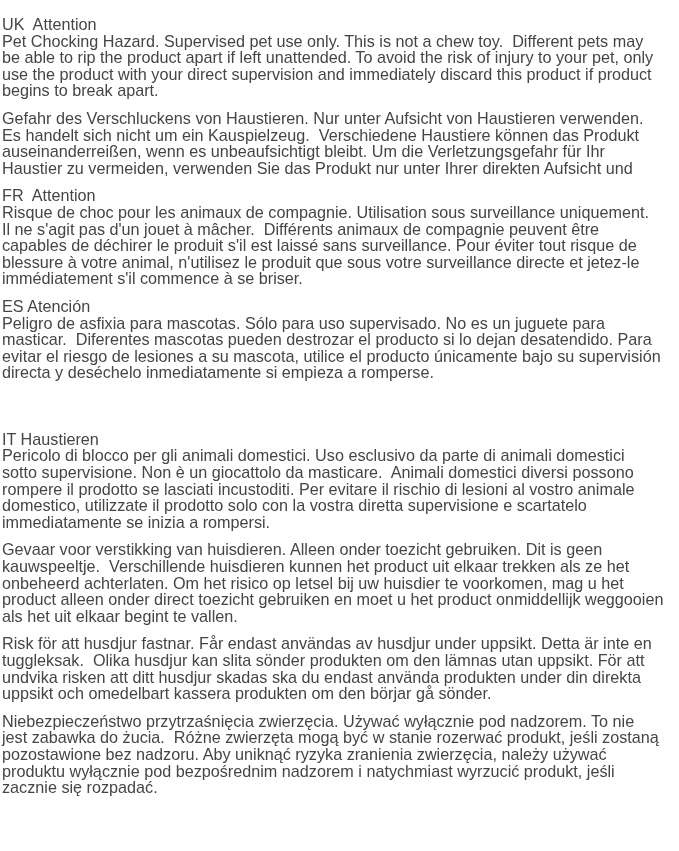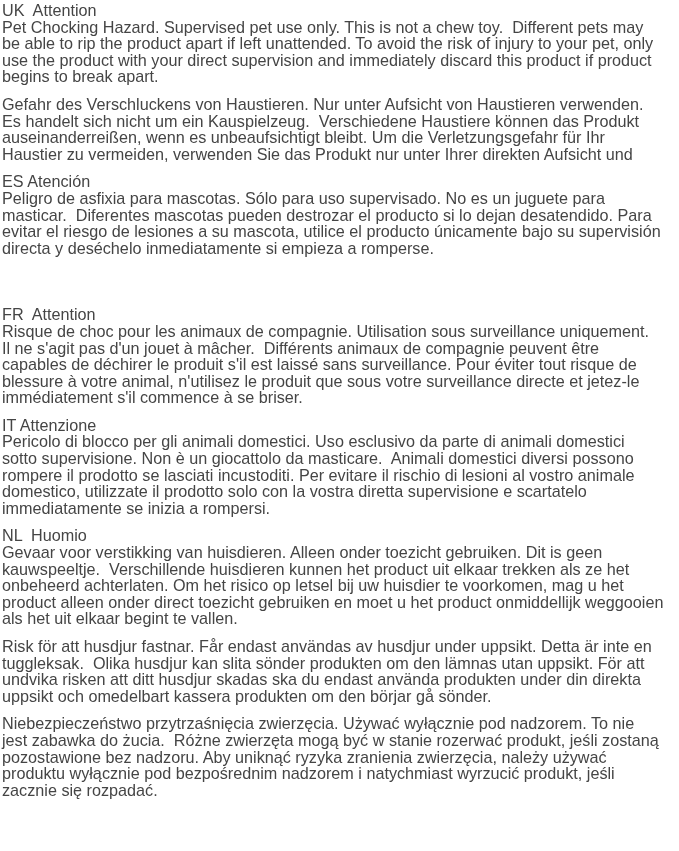--- a/index.html
+++ b/index.html
@@ -6,21 +6,21 @@
   html, body { background: #ffffff; }
   body {
     width: 679px;
     height: 851px;
     overflow: hidden;
     font-family: "Liberation Sans", "DejaVu Sans", sans-serif;
   }
   .doc {
     width: 679px;
     height: 851px;
-    padding: 2px 0 0 2px;
+    padding: 16px 0 0 2px;
     color: #454545;
     font-size: 16.2px;
     line-height: 16.6px;
     letter-spacing: 0;
   }
   .warning { margin-bottom: 11px; }
   .warning.gap-after { margin-bottom: 50px; }
   .section-heading,
   .section-body {
     white-space: pre;          
@@ -42,48 +42,47 @@
 begins to break apart.</div>
   </section>
 
   <section class="warning">
     <div class="section-body">Gefahr des Verschluckens von Haustieren. Nur unter Aufsicht von Haustieren verwenden.
 Es handelt sich nicht um ein Kauspielzeug.  Verschiedene Haustiere können das Produkt
 auseinanderreißen, wenn es unbeaufsichtigt bleibt. Um die Verletzungsgefahr für Ihr
 Haustier zu vermeiden, verwenden Sie das Produkt nur unter Ihrer direkten Aufsicht und</div>
   </section>
 
+  <section class="warning">
+    <div class="section-heading">FR  Attention</div>
+    <div class="section-body">Risque de choc pour les animaux de compagnie. Utilisation sous surveillance uniquement.
+Il ne s'agit pas d'un jouet à mâcher.  Différents animaux de compagnie peuvent être
+capables de déchirer le produit s'il est laissé sans surveillance. Pour éviter tout risque de
+blessure à votre animal, n'utilisez le produit que sous votre surveillance directe et jetez-le
+immédiatement s'il commence à se briser.</div>
+  </section>
+
   <section class="warning gap-after">
     <div class="section-heading">ES Atención</div>
     <div class="section-body">Peligro de asfixia para mascotas. Sólo para uso supervisado. No es un juguete para
 masticar.  Diferentes mascotas pueden destrozar el producto si lo dejan desatendido. Para
 evitar el riesgo de lesiones a su mascota, utilice el producto únicamente bajo su supervisión
 directa y deséchelo inmediatamente si empieza a romperse.</div>
   </section>
 
   <section class="warning">
-    <div class="section-heading">FR  Attention</div>
-    <div class="section-body">Risque de choc pour les animaux de compagnie. Utilisation sous surveillance uniquement.
-Il ne s'agit pas d'un jouet à mâcher.  Différents animaux de compagnie peuvent être
-capables de déchirer le produit s'il est laissé sans surveillance. Pour éviter tout risque de
-blessure à votre animal, n'utilisez le produit que sous votre surveillance directe et jetez-le
-immédiatement s'il commence à se briser.</div>
-  </section>
-
-  <section class="warning">
-    <div class="section-heading">IT Attenzione</div>
+    <div class="section-heading">IT Haustieren</div>
     <div class="section-body">Pericolo di blocco per gli animali domestici. Uso esclusivo da parte di animali domestici
 sotto supervisione. Non è un giocattolo da masticare.  Animali domestici diversi possono
 rompere il prodotto se lasciati incustoditi. Per evitare il rischio di lesioni al vostro animale
 domestico, utilizzate il prodotto solo con la vostra diretta supervisione e scartatelo
 immediatamente se inizia a rompersi.</div>
   </section>
 
   <section class="warning">
-    <div class="section-heading">NL  Huomio</div>
     <div class="section-body">Gevaar voor verstikking van huisdieren. Alleen onder toezicht gebruiken. Dit is geen
 kauwspeeltje.  Verschillende huisdieren kunnen het product uit elkaar trekken als ze het
 onbeheerd achterlaten. Om het risico op letsel bij uw huisdier te voorkomen, mag u het
 product alleen onder direct toezicht gebruiken en moet u het product onmiddellijk weggooien
 als het uit elkaar begint te vallen.</div>
   </section>
 
   <section class="warning">
     <div class="section-body">Risk för att husdjur fastnar. Får endast användas av husdjur under uppsikt. Detta är inte en
 tuggleksak.  Olika husdjur kan slita sönder produkten om den lämnas utan uppsikt. För att

